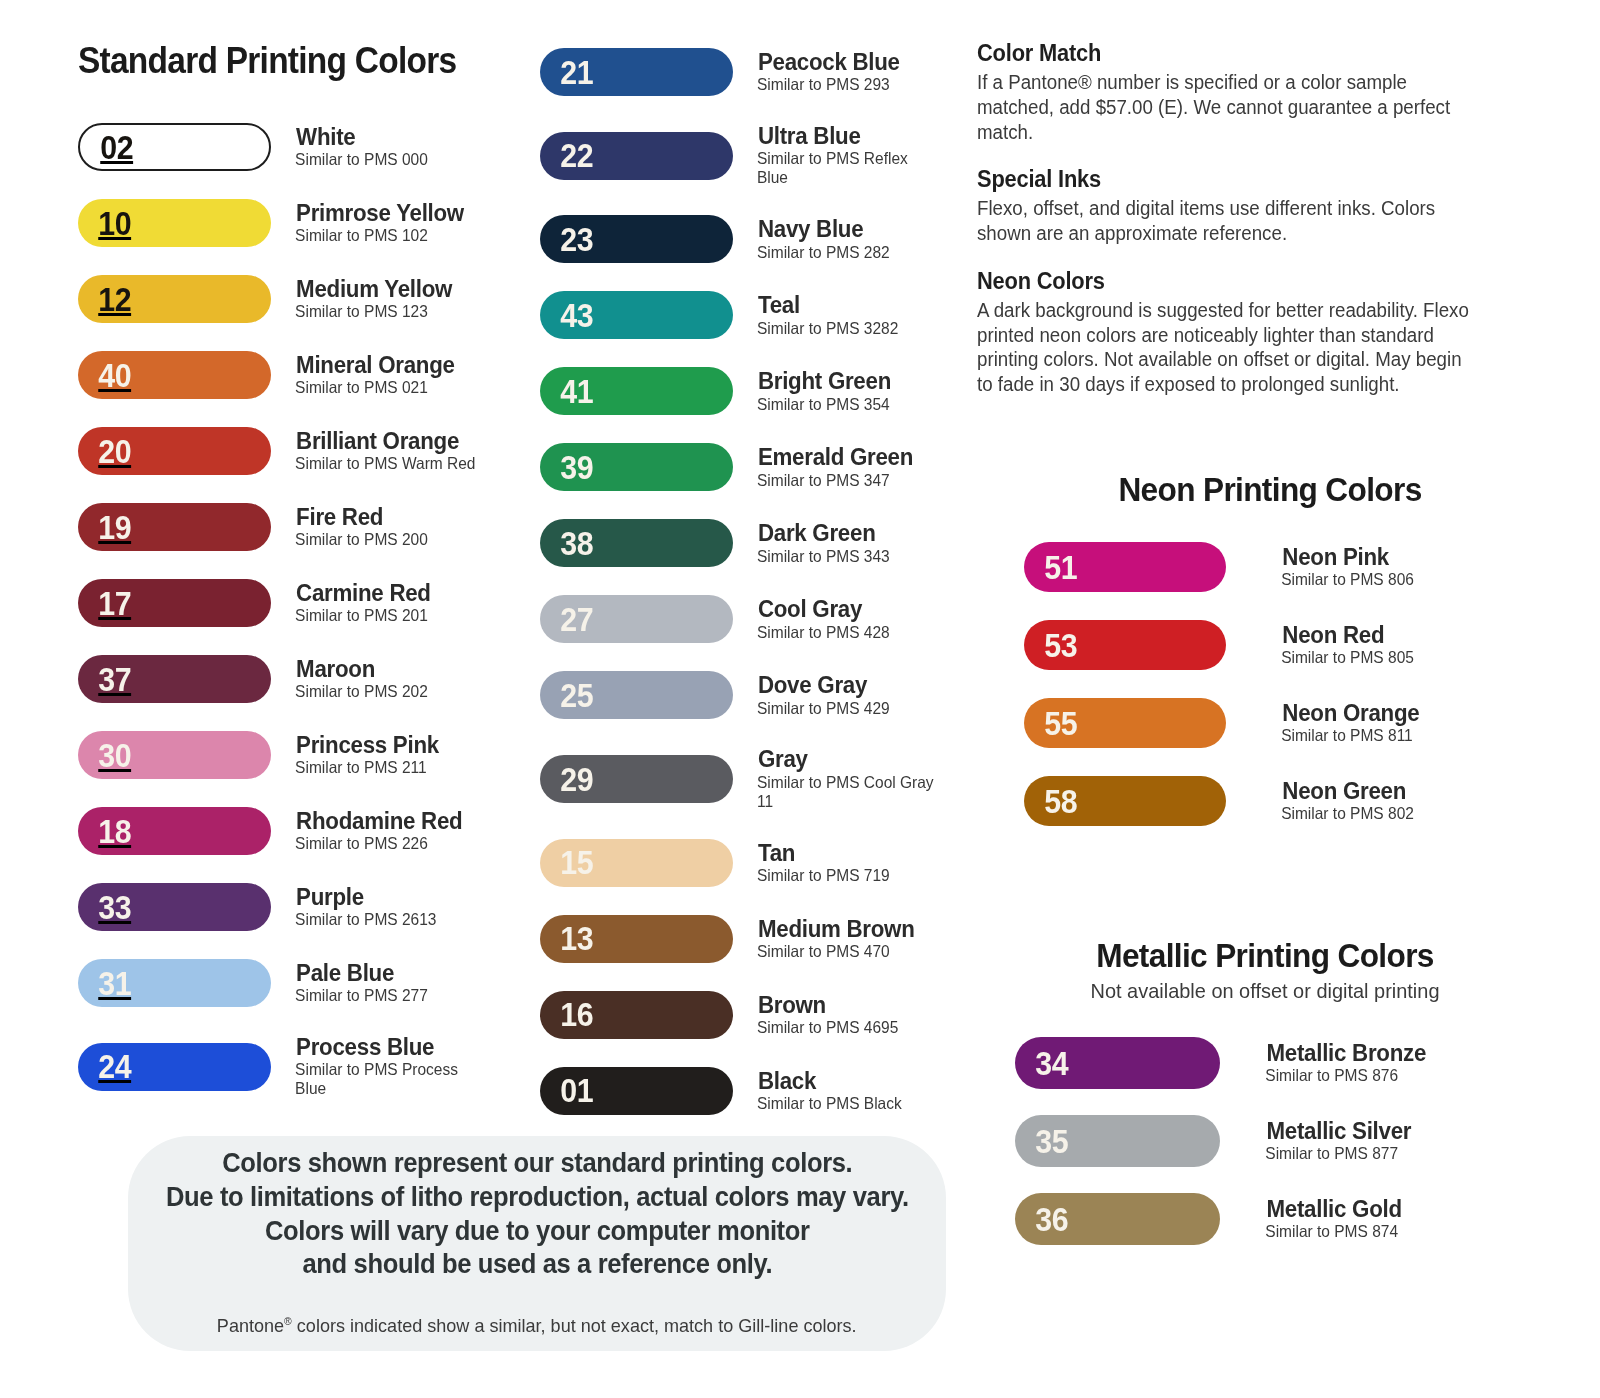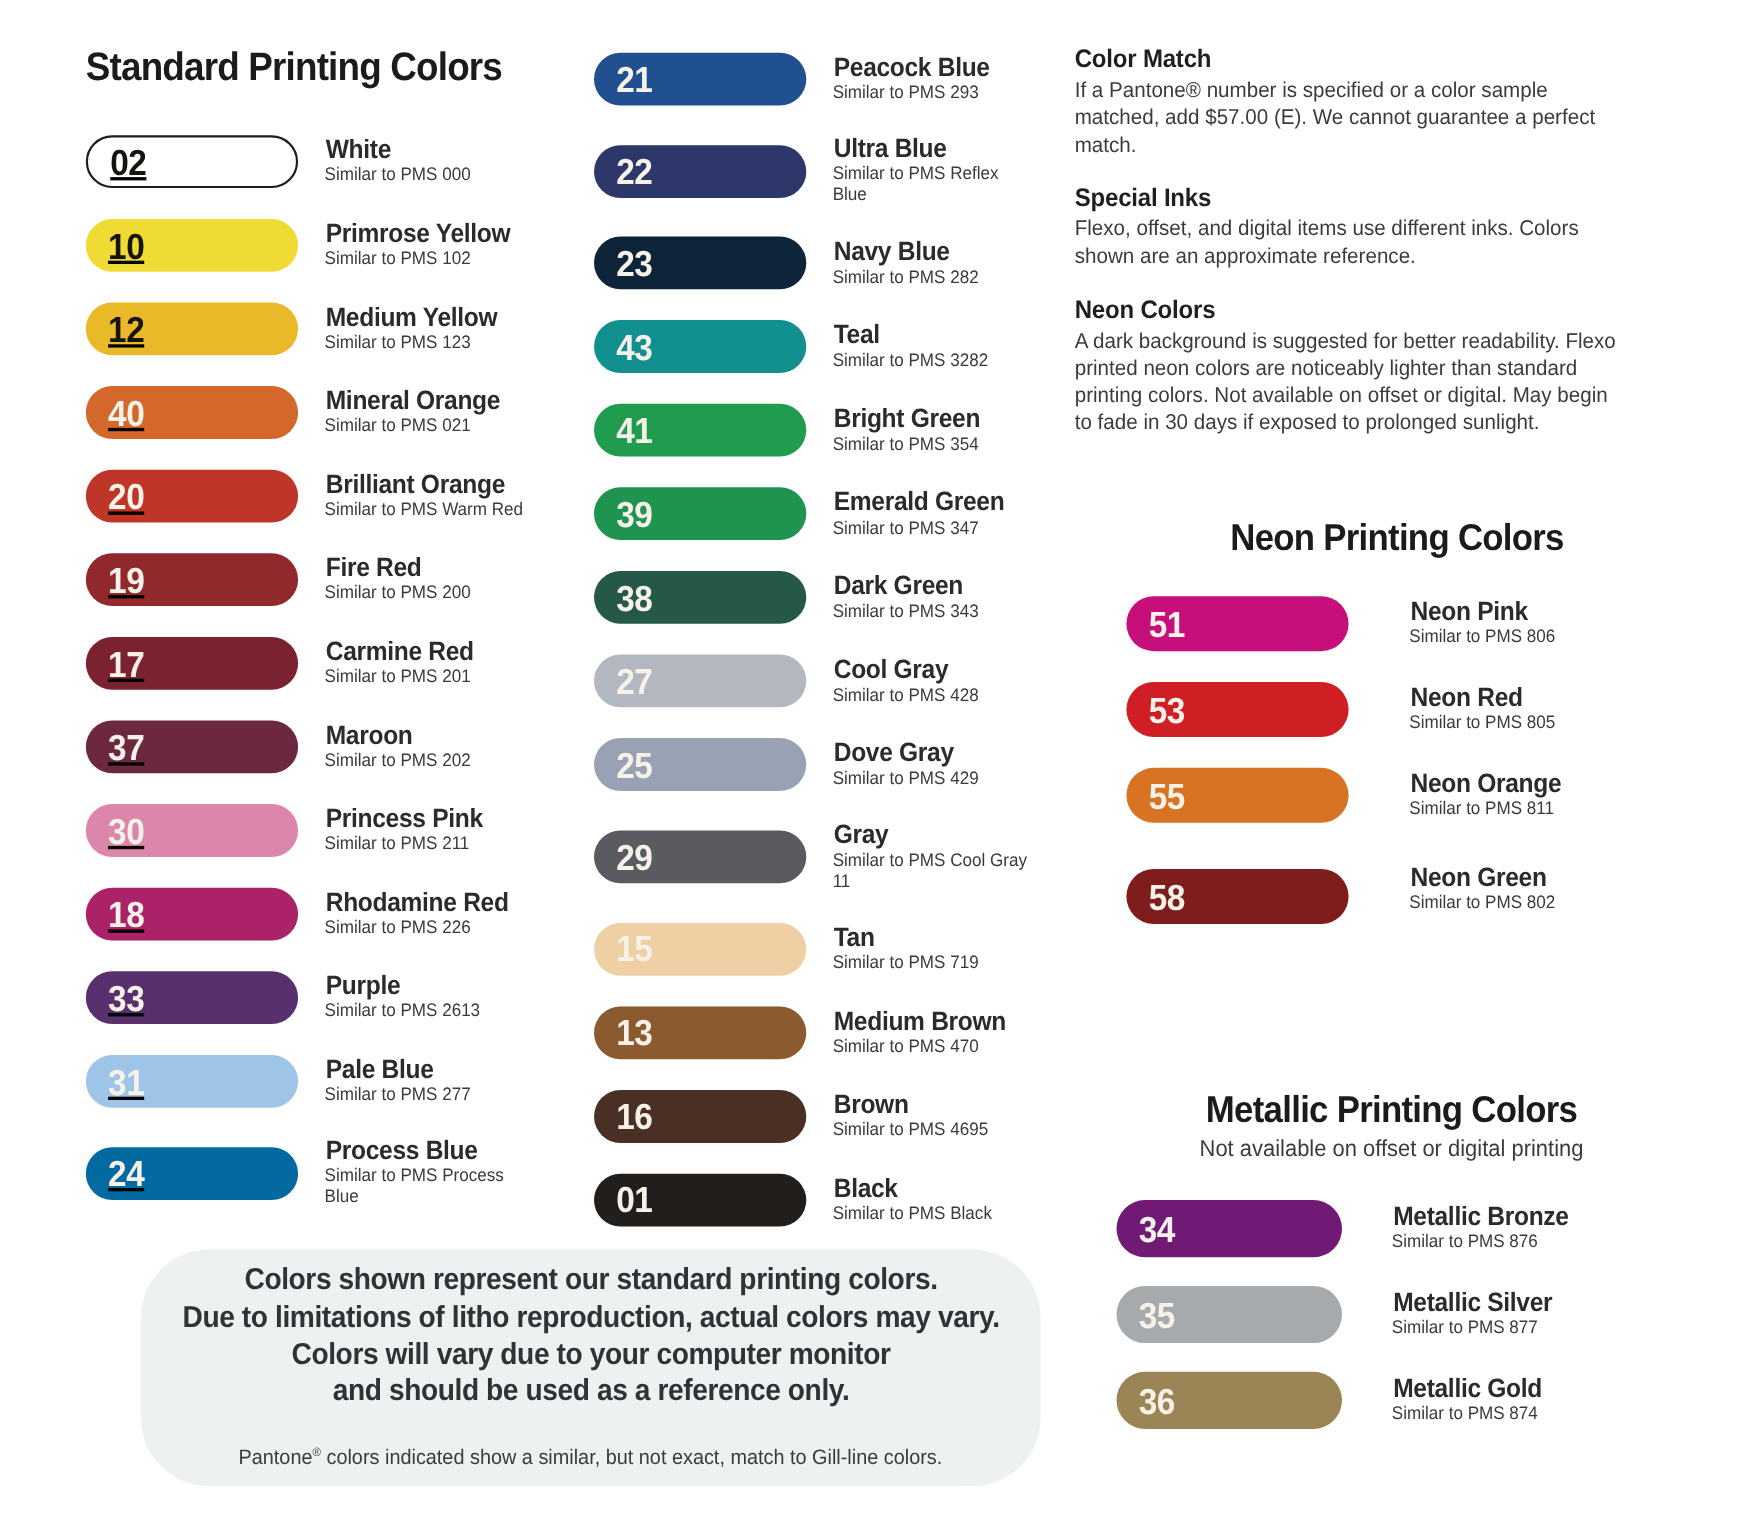--- a/index.html
+++ b/index.html
@@ -131,21 +131,21 @@
     color: #1b1b1b;
     letter-spacing: -0.7px;
     transform: scaleX(0.93);
   }
   #neon .rows { margin-top: 33px; padding-left: 14px; }
   #neon .swatch { width: 202px; height: 50px; }
   #neon .swatch-row { margin-bottom: 28px; }
   #neon .label-block { width: 250px; flex: 0 0 250px; margin-left: 42px; }
 
   
-  #metallic { position: absolute; left: 1005px; top: 990px; width: 520px; }
+  #metallic { position: absolute; left: 1005px; top: 936px; width: 520px; }
   #metallic .sec-sub {
     text-align: center;
     font-family: "Liberation Sans", sans-serif;
     font-size: 21px;
     color: #3b3b3b;
     margin-top: 4px;
     transform: scaleX(0.95);
   }
   #metallic .rows { margin-top: 34px; padding-left: 10px; }
   #metallic .swatch { width: 205px; height: 52px; }
@@ -300,21 +300,21 @@
         <div class="swatch-row">
           <div class="swatch" style="background: rgb(158, 196, 232);">
             <div class="swatch-num">31</div>
           </div>
           <div class="label-block">
             <div class="label-name">Pale Blue</div>
             <div class="label-pms">Similar to PMS 277</div>
           </div>
         </div>
         <div class="swatch-row">
-          <div class="swatch" style="background: #0369a1; align-items: center;">
+          <div class="swatch" style="background: #1d4ed8; align-items: center;">
             <div class="swatch-num">24</div>
           </div>
           <div class="label-block">
             <div class="label-name">Process Blue</div>
             <div class="label-pms">Similar to PMS Process Blue</div>
           </div>
         </div>
       </div>
   </div>
 
@@ -482,21 +482,21 @@
         <div class="swatch-row">
           <div class="swatch" style="background: rgb(215, 115, 35);">
             <div class="swatch-num">55</div>
           </div>
           <div class="label-block">
             <div class="label-name">Neon Orange</div>
             <div class="label-pms">Similar to PMS 811</div>
           </div>
         </div>
         <div class="swatch-row">
-          <div class="swatch" style="background: #7f1d1d; margin-top: 14px;">
+          <div class="swatch" style="background: #a16207;">
             <div class="swatch-num">58</div>
           </div>
           <div class="label-block">
             <div class="label-name">Neon Green</div>
             <div class="label-pms">Similar to PMS 802</div>
           </div>
         </div>
       </div>
   </div>
 

